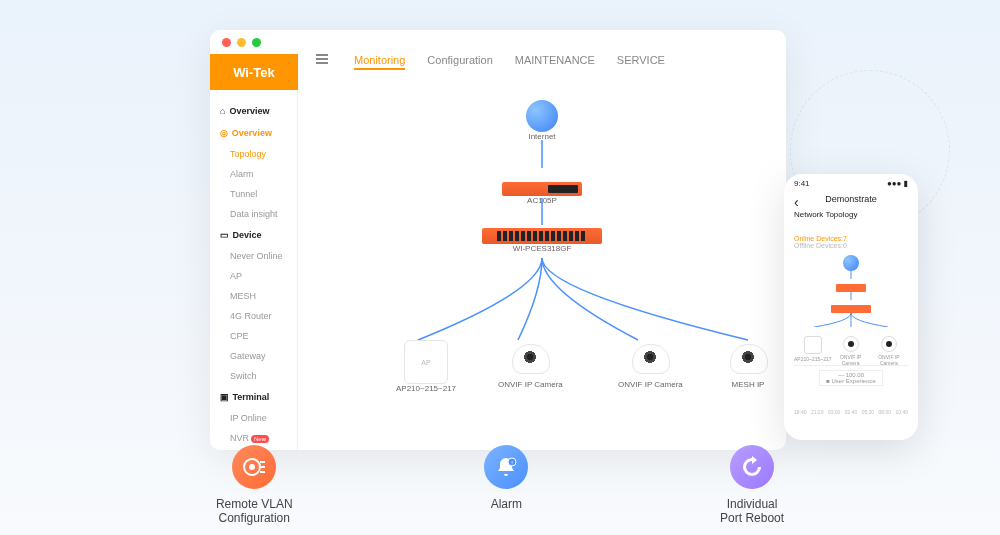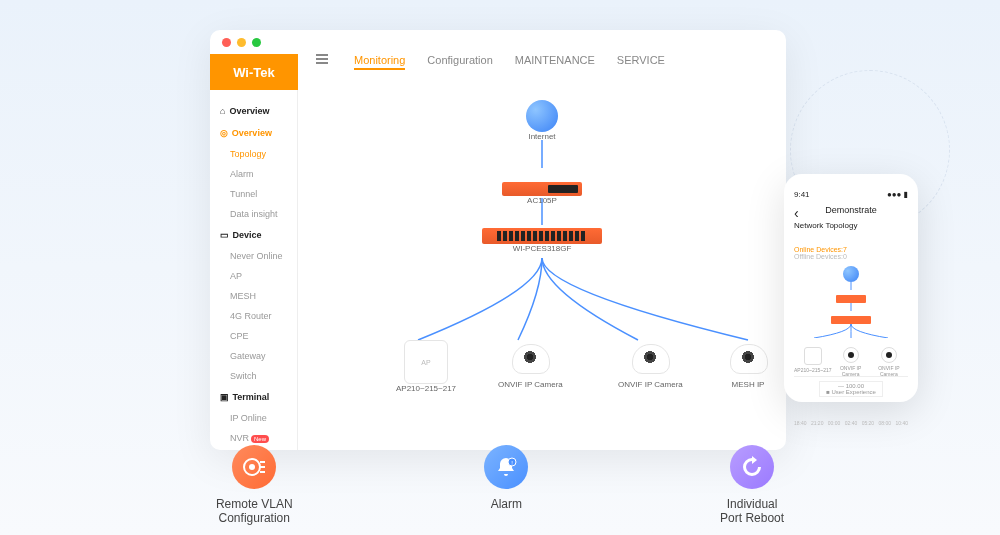--- a/index.html
+++ b/index.html
@@ -26,21 +26,21 @@
 .globe{width:32px;height:32px;border-radius:50%;background:radial-gradient(circle at 30% 30%,#8ec5ff,#3b82f6);margin:0 auto}
 .device{width:80px;height:14px;background:linear-gradient(#ff6b35,#e85a2a);border-radius:2px;margin:0 auto;position:relative}
 .device::after{content:"";position:absolute;right:4px;top:3px;width:30px;height:8px;background:#222;border-radius:1px}
 .switch{width:120px;height:16px;background:linear-gradient(#ff6b35,#e85a2a);border-radius:2px;margin:0 auto;position:relative}
 .switch::after{content:"";position:absolute;left:15px;right:15px;top:3px;height:10px;background:repeating-linear-gradient(90deg,#222 0 4px,transparent 4px 6px)}
 .ap{width:44px;height:44px;background:#fff;border:1px solid #e5e5e5;border-radius:6px;margin:0 auto;display:flex;align-items:center;justify-content:center;font-size:7px;color:#bbb}
 .cam{width:40px;height:40px;margin:0 auto;position:relative}
 .cam::before{content:"";position:absolute;width:36px;height:28px;background:#fff;border:1px solid #e5e5e5;border-radius:18px 18px 10px 10px;left:2px;top:4px}
 .cam::after{content:"";position:absolute;width:14px;height:14px;background:radial-gradient(circle,#222 30%,#444 31% 60%,#fff 61%);border-radius:50%;left:13px;top:10px}
 svg.lines{position:absolute;inset:0;width:100%;height:100%;pointer-events:none}
-.phone{position:absolute;right:82px;top:174px;width:134px;height:228px;background:#fff;border-radius:18px;box-shadow:0 10px 40px rgba(0,0,0,.12);padding:16px 10px;font-size:7px;color:#666}
+.phone{position:absolute;right:82px;top:174px;width:134px;height:266px;background:#fff;border-radius:18px;box-shadow:0 10px 40px rgba(0,0,0,.12);padding:5px 10px;font-size:7px;color:#666}
 .phone .status{display:flex;justify-content:space-between;font-size:8px;color:#222;margin-bottom:6px}
 .phone .title{text-align:center;font-size:9px;color:#222;font-weight:500;margin-bottom:6px;position:relative}
 .phone .back{position:absolute;left:0;top:0;font-size:14px}
 .phone .sub{font-size:8px;color:#222;font-weight:500;margin-bottom:16px}
 .phone .online{color:#ff9500;font-size:7px}
 .phone .offline{color:#bbb;font-size:7px;margin-bottom:6px}
 .phone .topo{height:110px;position:relative}
 .phone .mini-globe{width:16px;height:16px;border-radius:50%;background:radial-gradient(circle at 30% 30%,#8ec5ff,#3b82f6);margin:0 auto}
 .phone .mini-dev{width:30px;height:8px;background:#ff6b35;border-radius:1px;margin:4px auto 0}
 .phone .mini-sw{width:40px;height:8px;background:#ff6b35;border-radius:1px;margin:4px auto 0}

